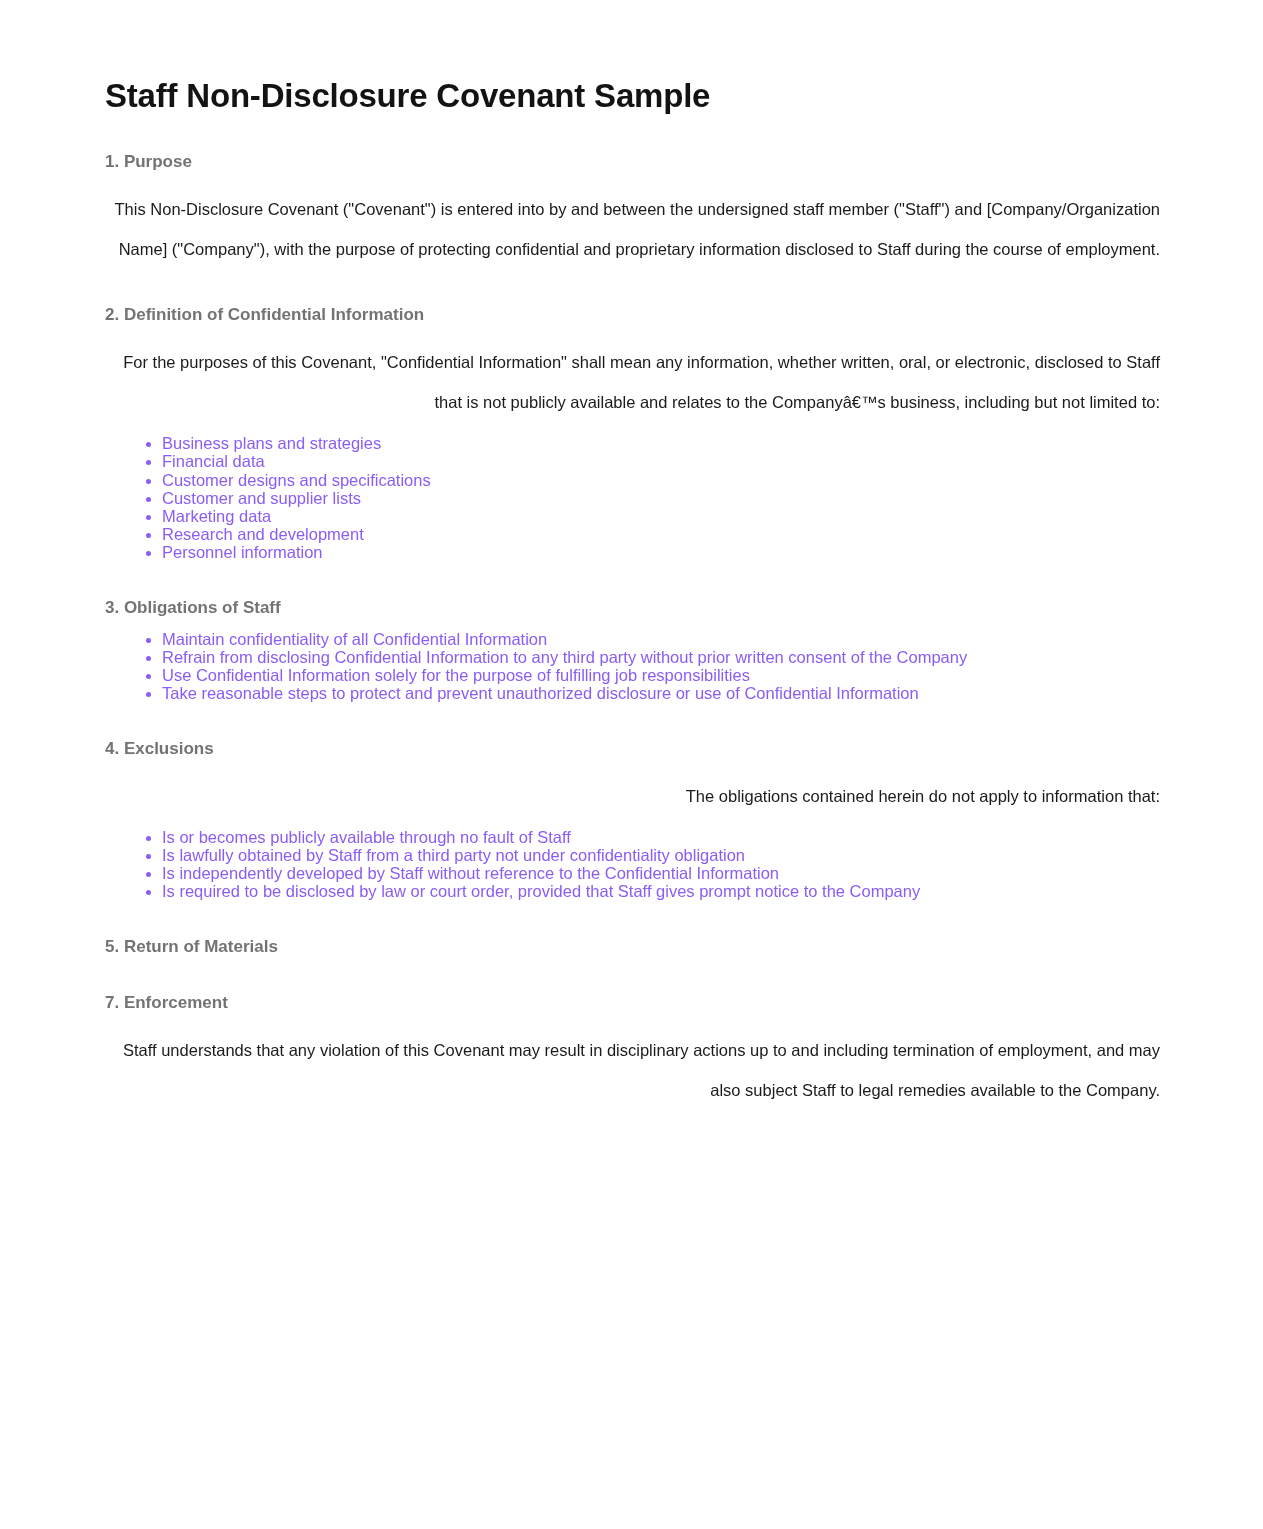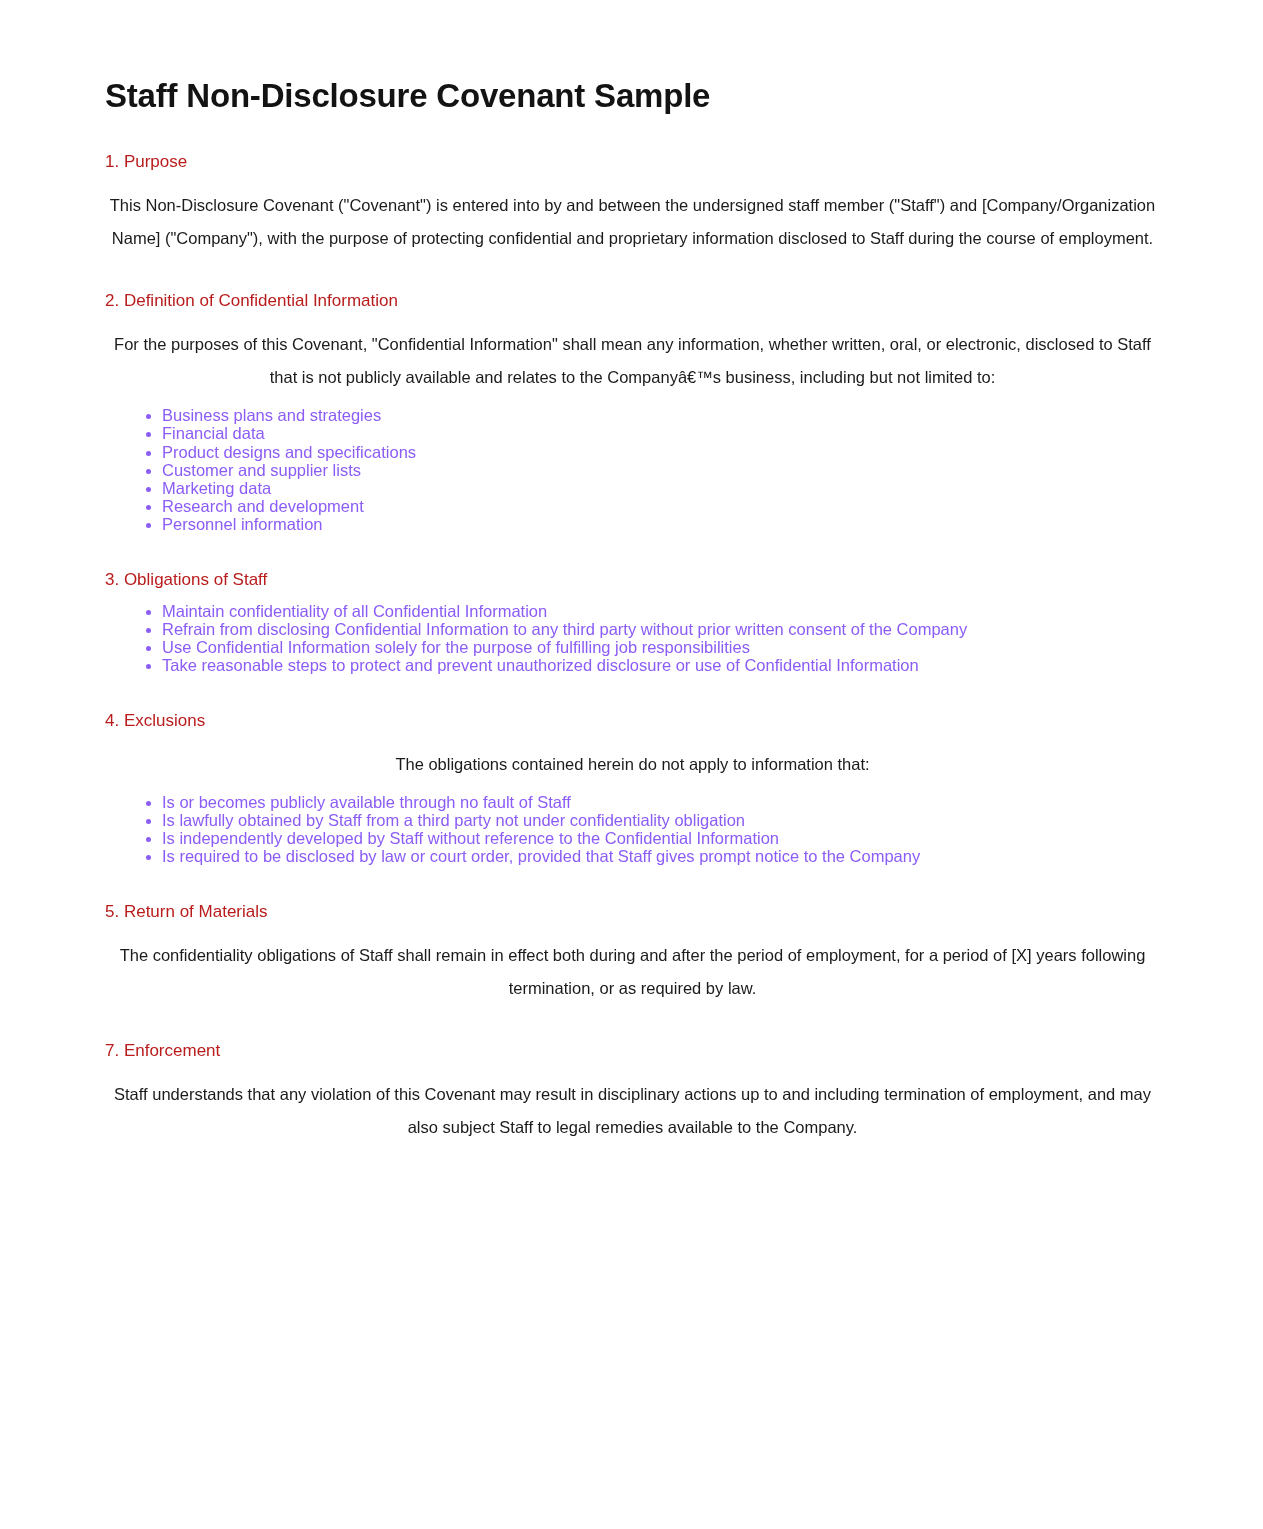--- a/index.html
+++ b/index.html
@@ -40,34 +40,34 @@
     font-size: 33px;
     font-weight: bold;
     line-height: 1.2;
     margin: 0;
     padding-top: 76px;
     letter-spacing: -0.2px;
     color: #131313;
   }
   h2.section-heading {
     font-size: 17px;
-    font-weight: normal;
+    font-weight: bold;
     line-height: 1.25;
     margin: 0;
     padding-top: 35px;
     padding-bottom: 0;
-    color: #b91c1c;
+    color: #737373;
   }
   p.para {
     font-size: 16.5px;
-    line-height: 33px;
+    line-height: 40px;
     margin: 0;
     padding-top: 17px;
     color: #1b1b1b;
-    text-align: center;
+    text-align: right;
   }
   ul.bullets {
     margin: 0;
     padding-top: 12px;
     padding-bottom: 0;
     padding-left: 57px;
     list-style-type: disc;
   }
   ul.bullets li {
     font-size: 16.5px;
@@ -94,21 +94,21 @@
         <h2 class="section-heading">1. Purpose</h2>
         <p class="para">This Non-Disclosure Covenant ("Covenant") is entered into by and between the undersigned staff member ("Staff") and [Company/Organization Name] ("Company"), with the purpose of protecting confidential and proprietary information disclosed to Staff during the course of employment.</p>
       </div>
 
       <div class="section-block">
         <h2 class="section-heading">2. Definition of Confidential Information</h2>
         <p class="para">For the purposes of this Covenant, "Confidential Information" shall mean any information, whether written, oral, or electronic, disclosed to Staff that is not publicly available and relates to the Companyâ€™s business, including but not limited to:</p>
         <ul class="bullets">
           <li>Business plans and strategies</li>
           <li>Financial data</li>
-          <li>Product designs and specifications</li>
+          <li>Customer designs and specifications</li>
           <li>Customer and supplier lists</li>
           <li>Marketing data</li>
           <li>Research and development</li>
           <li>Personnel information</li>
         </ul>
       </div>
 
       <div class="section-block">
         <h2 class="section-heading">3. Obligations of Staff</h2>
         <ul class="bullets">
@@ -128,21 +128,20 @@
           <li>Is independently developed by Staff without reference to the Confidential Information</li>
           <li>Is required to be disclosed by law or court order, provided that Staff gives prompt notice to the Company</li>
         </ul>
       </div>
 
       <div class="section-block">
         <h2 class="section-heading">5. Return of Materials</h2>
       </div>
 
       <div class="section-block">
-        <p class="para">The confidentiality obligations of Staff shall remain in effect both during and after the period of employment, for a period of [X] years following termination, or as required by law.</p>
       </div>
 
       <div class="section-block">
         <h2 class="section-heading">7. Enforcement</h2>
         <p class="para">Staff understands that any violation of this Covenant may result in disciplinary actions up to and including termination of employment, and may also subject Staff to legal remedies available to the Company.</p>
       </div>
 
     </div>
   </div>
 </div>

